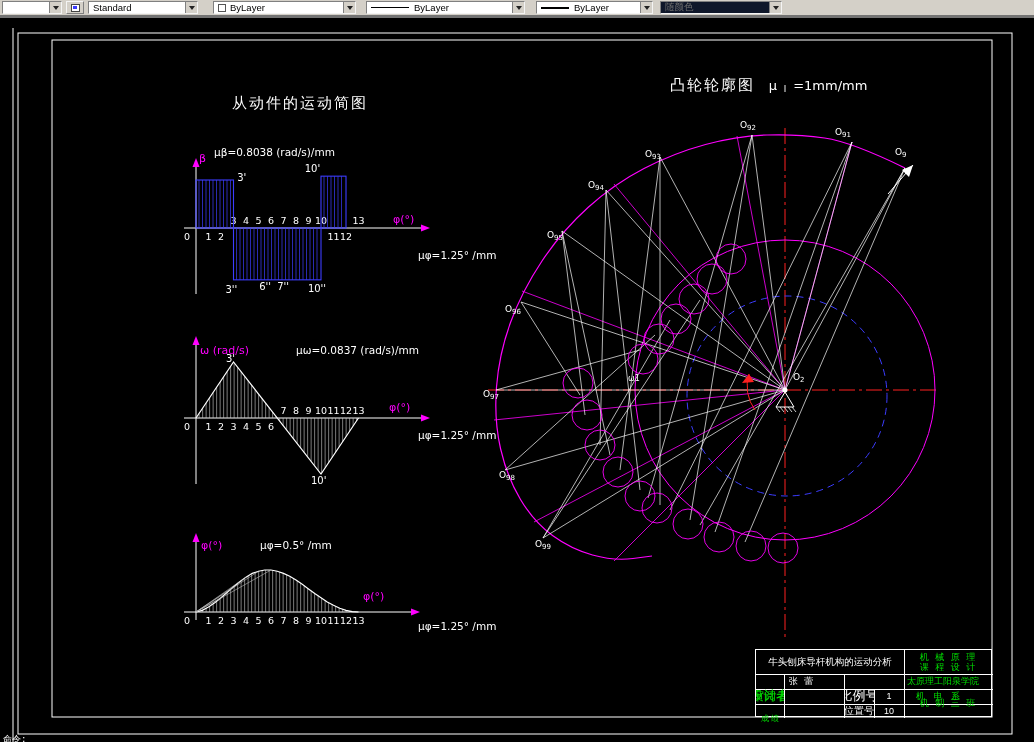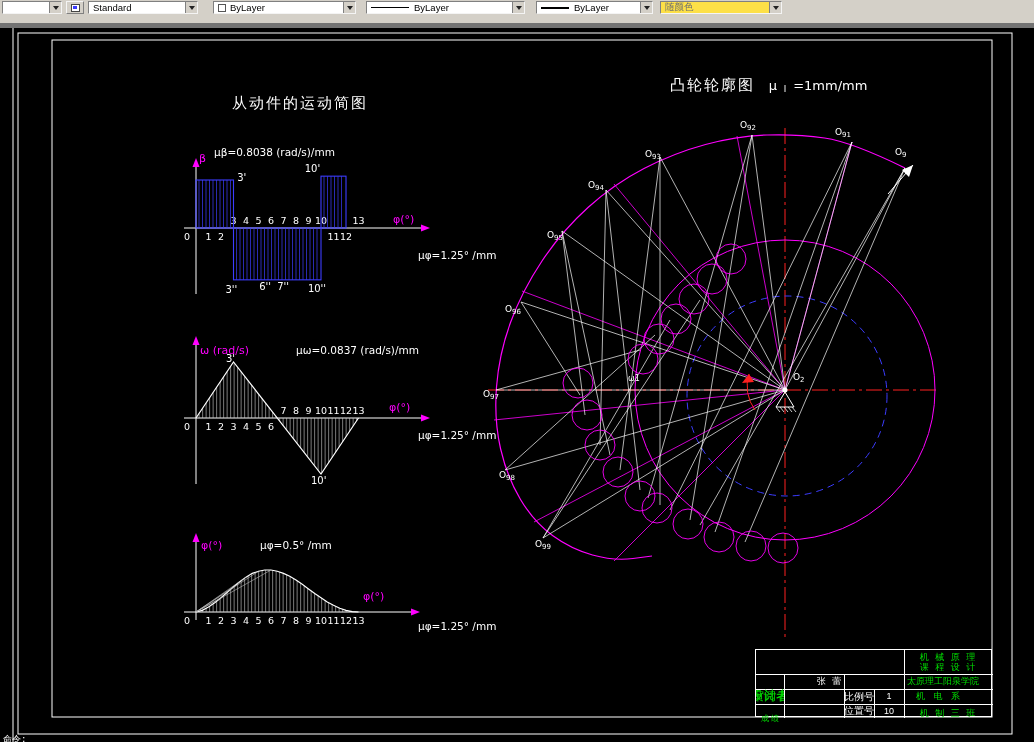--- a/index.html
+++ b/index.html
@@ -1,25 +1,25 @@
 <!DOCTYPE html>
 <html><head>
 <meta charset="utf-8">
 <style>
   *{box-sizing:border-box;margin:0;padding:0}
   html,body{background:#000}
   body{width:1034px;height:742px;overflow:hidden;position:relative;
        font-family:"Liberation Sans","DejaVu Sans",sans-serif}
   
-  .toolbar{position:absolute;left:0;top:0;width:1034px;height:28px;background:#d4d0c8;
-           border-bottom:5px solid #737373;z-index:5}
+  .toolbar{position:absolute;left:0;top:0;width:1034px;height:18px;background:#d4d0c8;
+           border-bottom:3px solid #737373;z-index:5}
   .combo{position:absolute;top:1px;height:13px;background:#fff;
          border:1px solid;border-color:#808080 #f4f4f4 #f4f4f4 #808080;
          display:flex;align-items:center;font-size:9.5px;color:#000;padding:0 14px 0 4px;overflow:hidden}
-  .combo.disabled{background:#fde047;color:#6f6f6f}
+  .combo.disabled{background:#0f172a;color:#6f6f6f}
   .arrowbox{position:absolute;right:0;top:0;width:12px;height:11px;background:#d4d0c8;
             border-left:1px solid #808080;display:flex;align-items:center;justify-content:center}
   .caret{width:0;height:0;border-left:3px solid transparent;border-right:3px solid transparent;border-top:4px solid #222}
   .tool-btn{position:absolute;left:66px;top:1px;width:18px;height:13px;background:#d4d0c8;
             border:1px solid;border-color:#f4f4f4 #808080 #808080 #f4f4f4;
             display:flex;align-items:center;justify-content:center}
   .tb-icon{width:9px;height:8px;background:#fff;border:1px solid #444;position:relative}
   .tb-icon::after{content:"";position:absolute;left:1px;top:1px;width:4px;height:3px;background:#3c3cff}
   .swatch{display:inline-block;width:8px;height:8px;background:#fff;border:1px solid #555;margin-right:4px;flex:none}
   .lt-sample{display:inline-block;width:38px;height:1px;background:#000;margin-right:5px;flex:none}
@@ -406,33 +406,34 @@
 
 <div class="tblock">
   <div class="tbl-line" style="left:148px;top:0;width:1px;height:68px"></div>
   <div class="tbl-line" style="left:0;top:24px;width:237px;height:1px"></div>
   <div class="tbl-line" style="left:0;top:39px;width:237px;height:1px"></div>
   <div class="tbl-line" style="left:0;top:54px;width:237px;height:1px"></div>
   <div class="tbl-line" style="left:28px;top:24px;width:1px;height:44px"></div>
   <div class="tbl-line" style="left:88px;top:24px;width:1px;height:44px"></div>
   <div class="tbl-line" style="left:118px;top:39px;width:1px;height:29px"></div>
 
+  <div class="tb-cell tb-white" style="left:0;top:0;width:148px;height:24px;font-size:9.5px">牛头刨床导杆机构的运动分析</div>
   <div class="tb-cell" style="left:148px;top:0;width:89px;height:24px;flex-direction:column;letter-spacing:2px">
     <span>机 械 原 理</span>
     <span>课 程 设 计</span>
   </div>
 
   <div class="tb-cell" style="left:0;top:39px;width:28px;height:15px;font-size:13px">设计者</div>
-  <div class="tb-cell tb-white" style="left:44px;top:24px;width:60px;height:15px;letter-spacing:2px">张 蕾</div>
+  <div class="tb-cell tb-white" style="left:16px;top:24px;width:60px;height:15px;letter-spacing:2px">张 蕾</div>
   <div class="tb-cell" style="left:148px;top:24px;width:78px;height:15px">太原理工阳泉学院</div>
 
   <div class="tb-cell" style="left:0;top:39px;width:28px;height:15px;font-size:12px">审阅者</div>
-  <div class="tb-cell tb-white" style="left:88px;top:39px;width:30px;height:15px;font-size:10px">比例号</div>
+  <div class="tb-cell tb-white" style="left:88px;top:39px;width:30px;height:15px;font-size:13px">比例号</div>
   <div class="tb-cell tb-white" style="left:118px;top:39px;width:30px;height:15px">1</div>
   <div class="tb-cell" style="left:133px;top:39px;width:101px;height:15px;letter-spacing:3px">机 电 系</div>
 
   <div class="tb-cell" style="left:0;top:54px;width:28px;height:30px;font-size:8px">成 绩</div>
   <div class="tb-cell tb-white" style="left:88px;top:54px;width:30px;height:14px;font-size:10px">位置号</div>
   <div class="tb-cell tb-white" style="left:118px;top:54px;width:30px;height:14px">10</div>
-  <div class="tb-cell" style="left:148px;top:52px;width:89px;height:22px;letter-spacing:2px">机 制 三 班</div>
+  <div class="tb-cell" style="left:148px;top:42px;width:89px;height:22px;letter-spacing:2px">机 制 三 班</div>
 </div>
 
 <div class="cmdline">命令:</div>
 
 </body></html>

